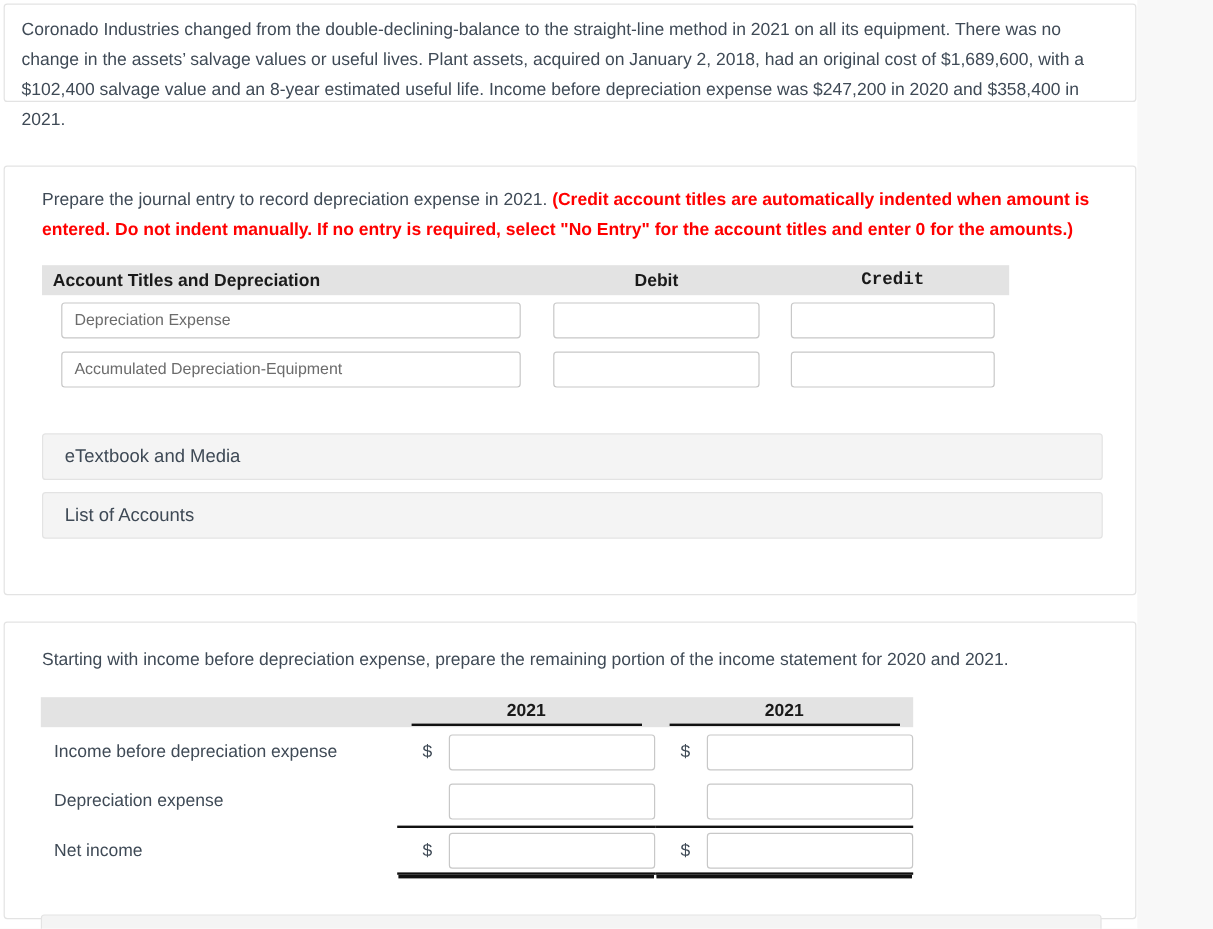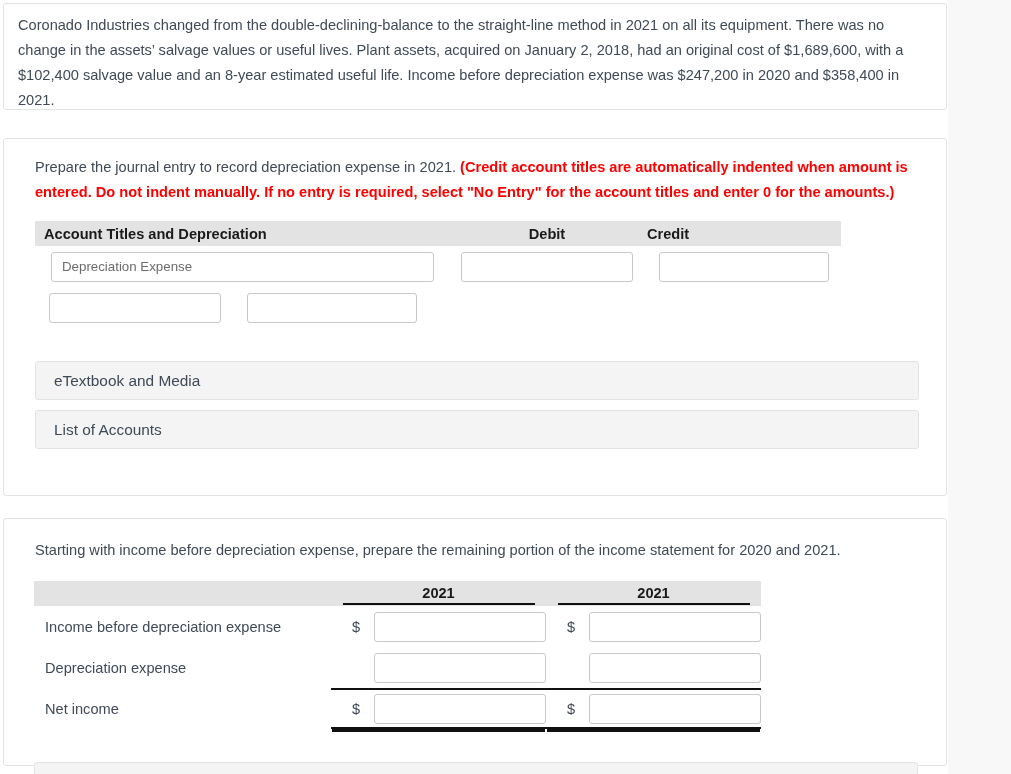--- a/index.html
+++ b/index.html
@@ -29,21 +29,21 @@
   }
   .card {
     position: absolute;
     left: 3px;
     width: 944px;
     background: #ffffff;
     border: 1px solid #e3e3e3;
     border-radius: 3px;
     box-sizing: border-box;
   }
-  #card-intro { top: 3px; height: 107px; }
+  #card-intro { top: 3px; height: 82px; }
   #card-journal { top: 138px; height: 358px; }
   #card-income { top: 518px; height: 248px; }
 
   .para {
     position: absolute;
     font-size: 14.6px;
     line-height: 25px;
     color: #3f4a56;
   }
   #intro-text {
@@ -70,21 +70,21 @@
     display: flex;
     background: #e3e3e3;
     height: 25px;
     align-items: center;
     font-weight: bold;
     font-size: 14.6px;
     color: #1a1a1a;
   }
   .jhead .c-acct { width: 412px; padding-left: 9px; box-sizing: border-box; }
   .jhead .c-deb  { width: 200px; text-align: center; }
-  .jhead .c-cre  { width: 194px; text-align: left; }
+  .jhead .c-cre  { width: 194px; text-align: center; font-family: Liberation Mono, monospace; }
 
   .jrow {
     display: flex;
     align-items: center;
     height: 41px;
   }
   .jrow .c-acct { width: 412px; padding-left: 16px; box-sizing: border-box; }
   .jrow .c-deb  { width: 200px; display: flex; justify-content: center; }
   .jrow .c-cre  { width: 194px; display: flex; justify-content: center; }
 
@@ -234,20 +234,23 @@
         </div>
         <div class="c-deb">
           <div class="amt-box"></div>
         </div>
         <div class="c-cre">
           <div class="amt-box cre"></div>
         </div>
       </div>
 
       <div class="jrow">
+        <div class="c-acct">
+          <div class="sel-box">Accumulated Depreciation-Equipment</div>
+        </div>
         <div class="c-deb">
           <div class="amt-box"></div>
         </div>
         <div class="c-cre">
           <div class="amt-box cre"></div>
         </div>
       </div>
 
     </div>
 

